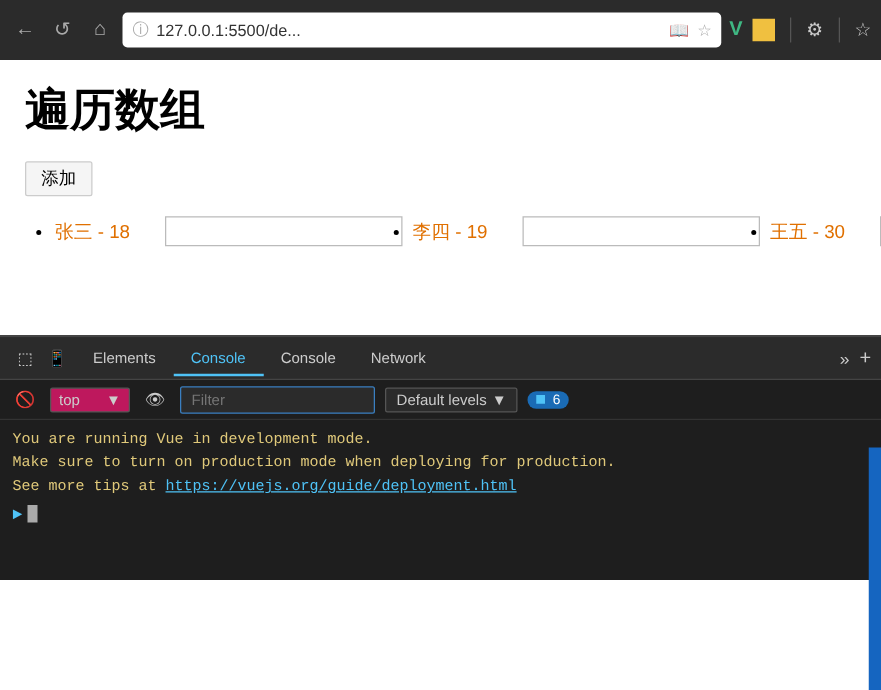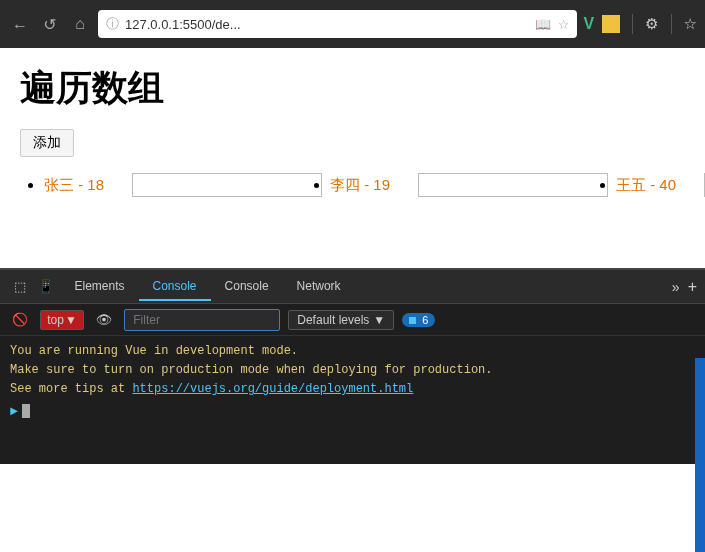--- a/index.html
+++ b/index.html
@@ -136,30 +136,30 @@
       gap: 8px;
       border-bottom: 1px solid #333;
     }
     .dt-icon-btn {
       color: #ccc;
       font-size: 13px;
       cursor: pointer;
       padding: 2px 4px;
     }
     .dt-top-selector {
-      background: #b91c1c;
+      background: #be185d;
       border: 1px solid #555;
       color: #ccc;
       font-size: 12px;
       padding: 2px 6px;
       border-radius: 2px;
       cursor: pointer;
       display: flex;
       align-items: center;
-      gap: 1px;
+      gap: 21px;
     }
     .dt-filter-input {
       background: #2b2b2b;
       border: 1px solid #3a7fc1;
       color: #ccc;
       font-size: 12px;
       padding: 2px 8px;
       border-radius: 2px;
       width: 156px;
       height: 22px;
@@ -261,21 +261,21 @@
       </div>
     </li>
     <li>
       <div class="list-item-row">
         <span class="item-label">李四 - 19</span>
         <input class="item-input" type="text" style="">
       </div>
     </li>
     <li>
       <div class="list-item-row">
-        <span class="item-label">王五 - 40</span>
+        <span class="item-label">王五 - 30</span>
         <input class="item-input" type="text" style="">
       </div>
     </li>
   </ul>
 </div>
 
 <div class="devtools">
 
   <div class="devtools-tabs">
     <span style="color:#ccc;font-size:13px;padding:0 6px;cursor:pointer;">⬚</span>

